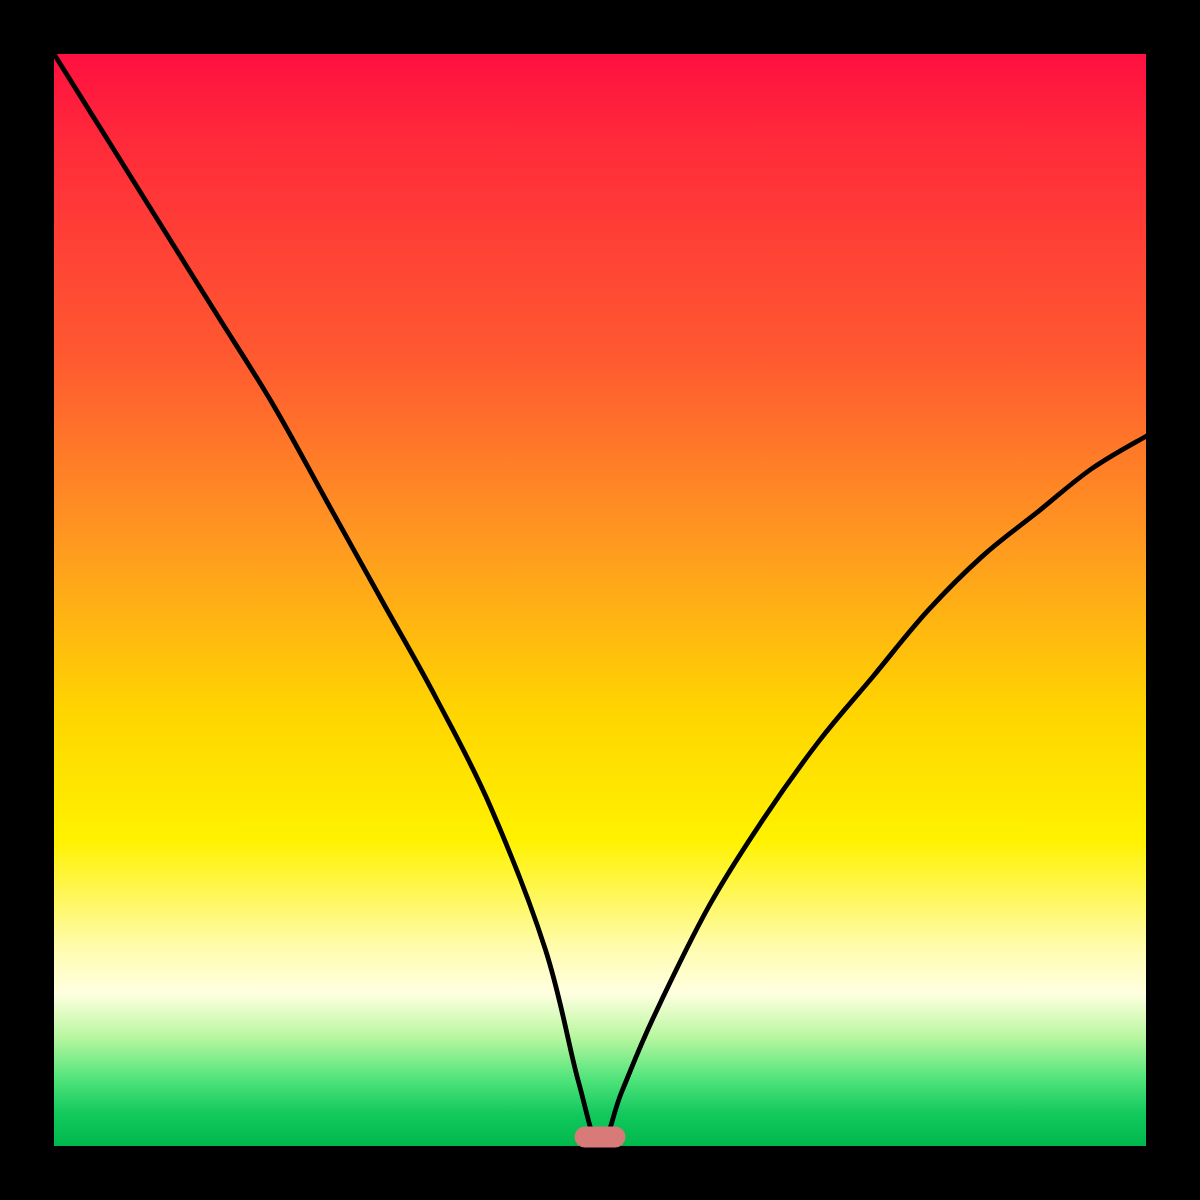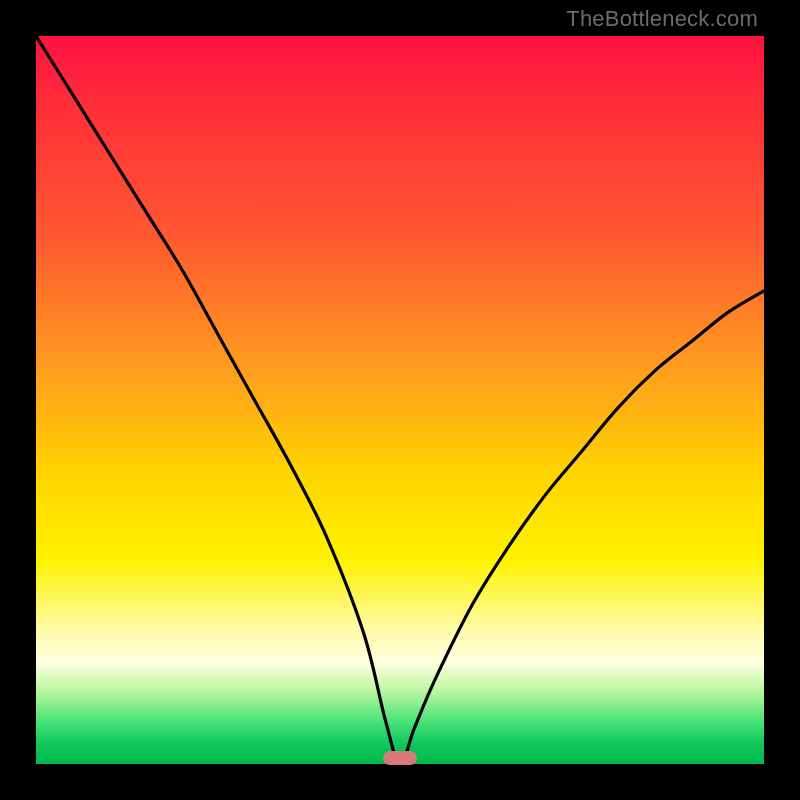--- a/index.html
+++ b/index.html
@@ -66,21 +66,20 @@
     border-radius: 8px;
     transform: translate(-50%, -50%);
     pointer-events: none;
   }
 </style>
 </head>
 <body>
 
 <div class="frame">
 
-  <div class="watermark">TheBottleneck.com</div>
 
   <div class="plot-area">
 
     <svg class="curve" viewBox="0 0 728 728" preserveAspectRatio="none">
       <path id="curve-path" fill="none" stroke="#000" stroke-width="3.2" stroke-linecap="round" stroke-linejoin="round" d="M 0.0 0.0 C 6.6 10.5, 23.3 37.3, 36.4 58.2 C 49.5 79.2, 59.7 95.5, 72.8 116.5 C 85.9 137.4, 96.1 153.8, 109.2 174.7 C 122.3 195.7, 132.5 210.7, 145.6 233.0 C 158.7 255.2, 168.9 274.9, 182.0 298.5 C 195.1 322.1, 205.3 340.4, 218.4 364.0 C 231.5 387.6, 241.7 404.6, 254.8 429.5 C 267.9 454.4, 278.1 472.2, 291.2 502.3 C 304.3 532.5, 317.1 564.2, 327.6 597.0 C 338.1 629.7, 342.9 660.7, 349.4 684.3 C 356.0 707.9, 358.8 726.7, 364.0 728.0 C 369.2 729.3, 372.0 707.3, 378.6 691.6 C 385.1 675.9, 389.9 662.9, 400.4 640.6 C 410.9 618.4, 423.7 591.4, 436.8 567.8 C 449.9 544.3, 460.1 529.3, 473.2 509.6 C 486.3 489.9, 496.5 475.7, 509.6 458.6 C 522.7 441.6, 532.9 430.7, 546.0 415.0 C 559.1 399.2, 569.3 385.7, 582.4 371.3 C 595.5 356.9, 605.7 346.7, 618.8 334.9 C 631.9 323.1, 642.1 316.2, 655.2 305.8 C 668.3 295.3, 678.5 285.8, 691.6 276.6 C 704.7 267.5, 721.4 258.7, 728.0 254.8"></path>
     </svg>
 
     <div id="min-marker" class="marker" style="left: 364px; top: 722px;"></div>
 
   </div>

